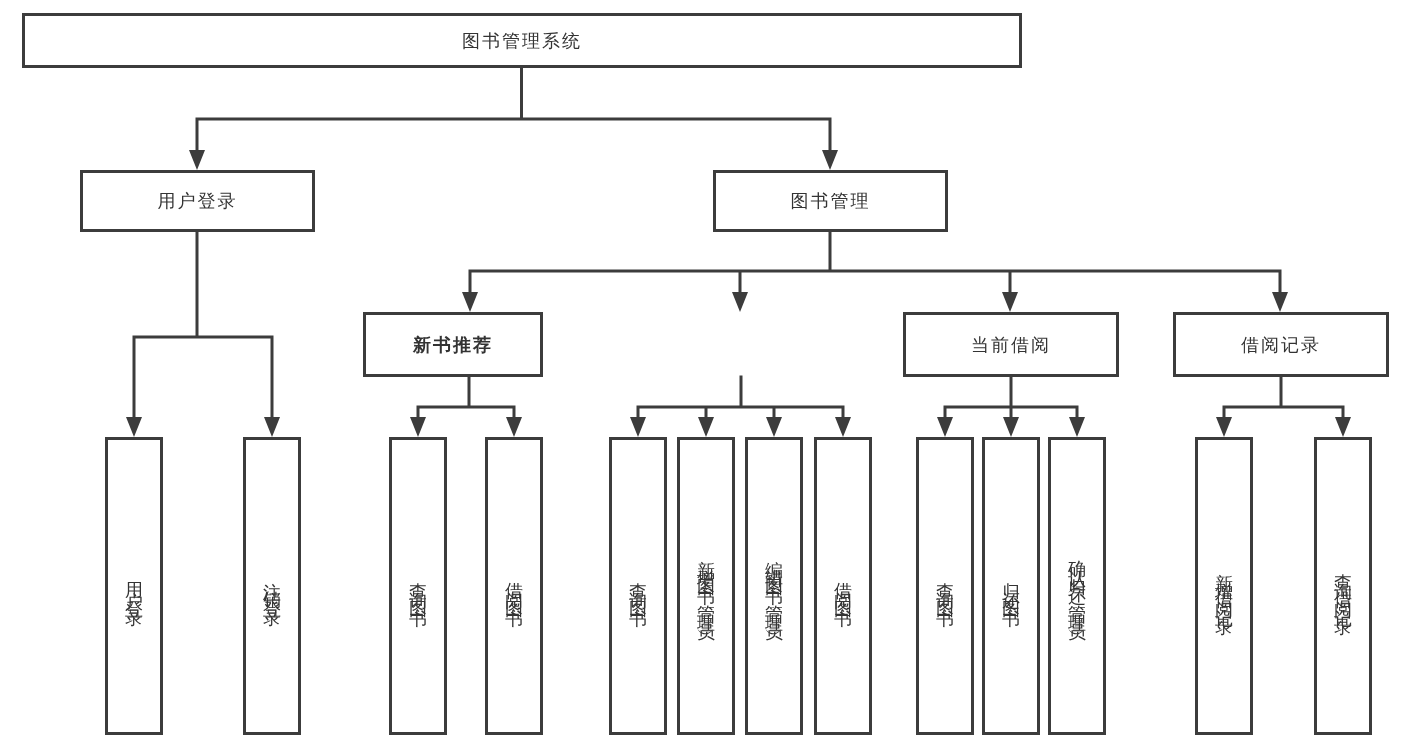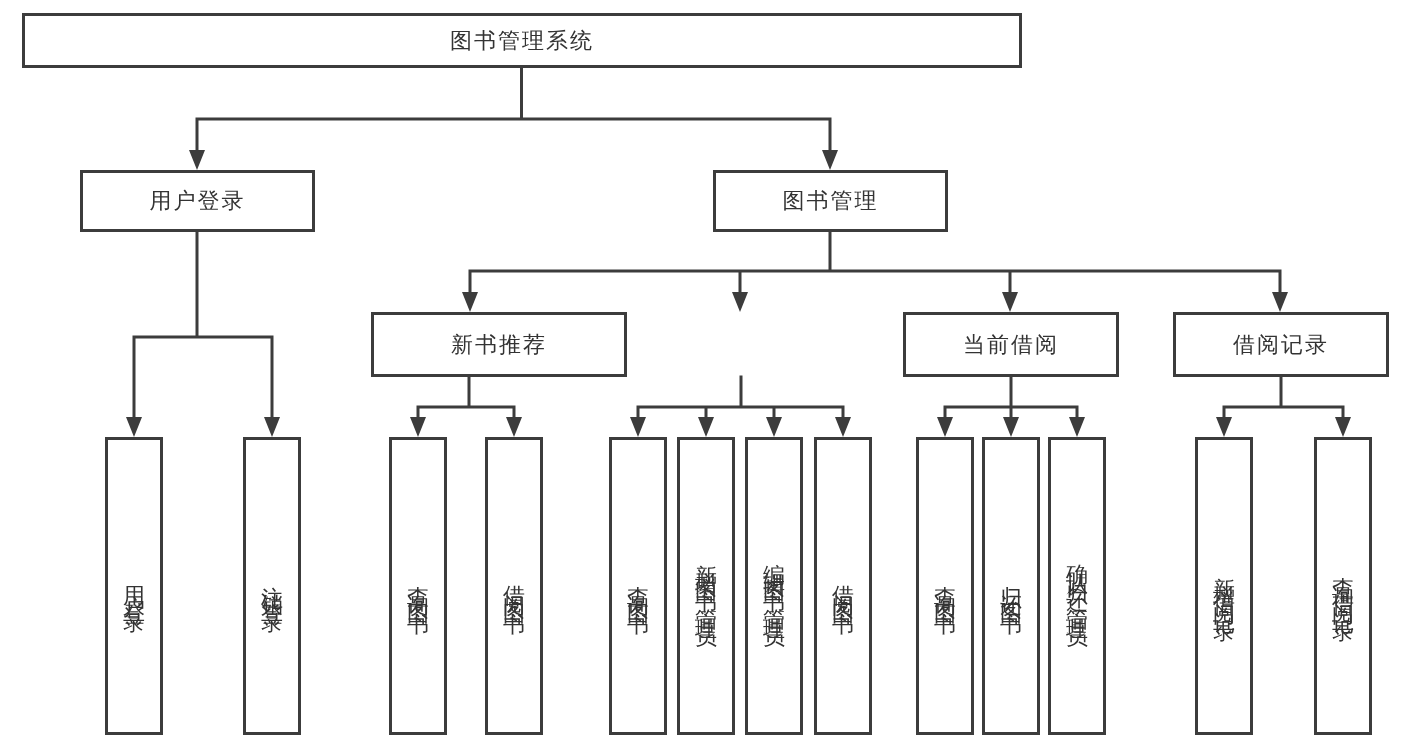--- a/index.html
+++ b/index.html
@@ -11,21 +11,21 @@
     position:relative; width:1405px; height:747px; overflow:hidden;
     background:var(--background);
     font-family:"Liberation Sans","DejaVu Sans",sans-serif;
     color:var(--text);
   }
   svg.connectors{position:absolute;left:0;top:0;color:var(--line);}
   .box{
     position:absolute; box-sizing:border-box;
     background:var(--box-fill); border:3px solid var(--box-border);
     display:flex; align-items:center; justify-content:center;
-    font-size:22px; letter-spacing:2px; color:var(--text);
+    font-size:18px; letter-spacing:2px; color:var(--text);
     white-space:nowrap;
   }
   .leaf{
     writing-mode:vertical-rl; text-orientation:mixed;
     letter-spacing:9px; line-height:1; white-space:normal;
   }
   .watermark{
     position:absolute; right:16px; bottom:6px;
     font-size:20px; letter-spacing:1px;
     color:var(--watermark); z-index:5;
@@ -57,21 +57,21 @@
       M937 417 L953 417 L945 437 Z  M1003 417 L1019 417 L1011 437 Z
       M1069 417 L1085 417 L1077 437 Z
       M1216 417 L1232 417 L1224 437 Z  M1335 417 L1351 417 L1343 437 Z"></path>
   </svg>
 
   <div class="box" style="left:22px;top:13px;width:1000px;height:55px;">图书管理系统</div>
 
   <div class="box" style="left:80px;top:170px;width:235px;height:62px;">用户登录</div>
   <div class="box" style="left:713px;top:170px;width:235px;height:62px;">图书管理</div>
 
-  <div class="box" style="left:371px;top:312px;width:256px;height:65px;">新书推荐</div>
+  <div class="box" style="left:363px;top:312px;width:180px;height:65px;font-weight:bold;">新书推荐</div>
   <div class="box" style="left:903px;top:312px;width:216px;height:65px;">当前借阅</div>
   <div class="box" style="left:1173px;top:312px;width:216px;height:65px;">借阅记录</div>
 
   <div class="box leaf" style="left:105px;top:437px;width:58px;height:298px;">用户登录</div>
   <div class="box leaf" style="left:243px;top:437px;width:58px;height:298px;">注销登录</div>
 
   <div class="box leaf" style="left:389px;top:437px;width:58px;height:298px;">查询图书</div>
   <div class="box leaf" style="left:485px;top:437px;width:58px;height:298px;">借阅图书</div>
 
   <div class="box leaf" style="left:609px;top:437px;width:58px;height:298px;">查询图书</div>

